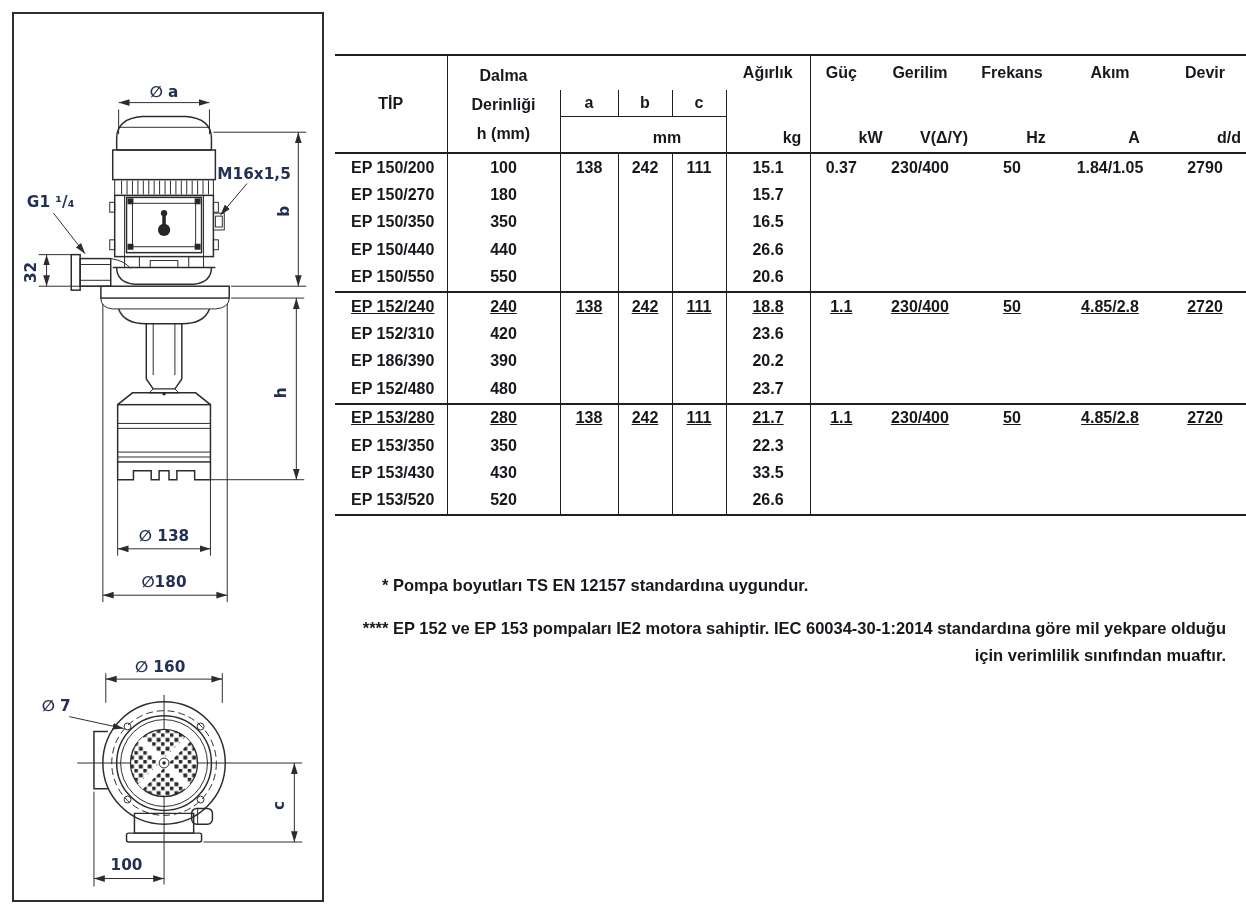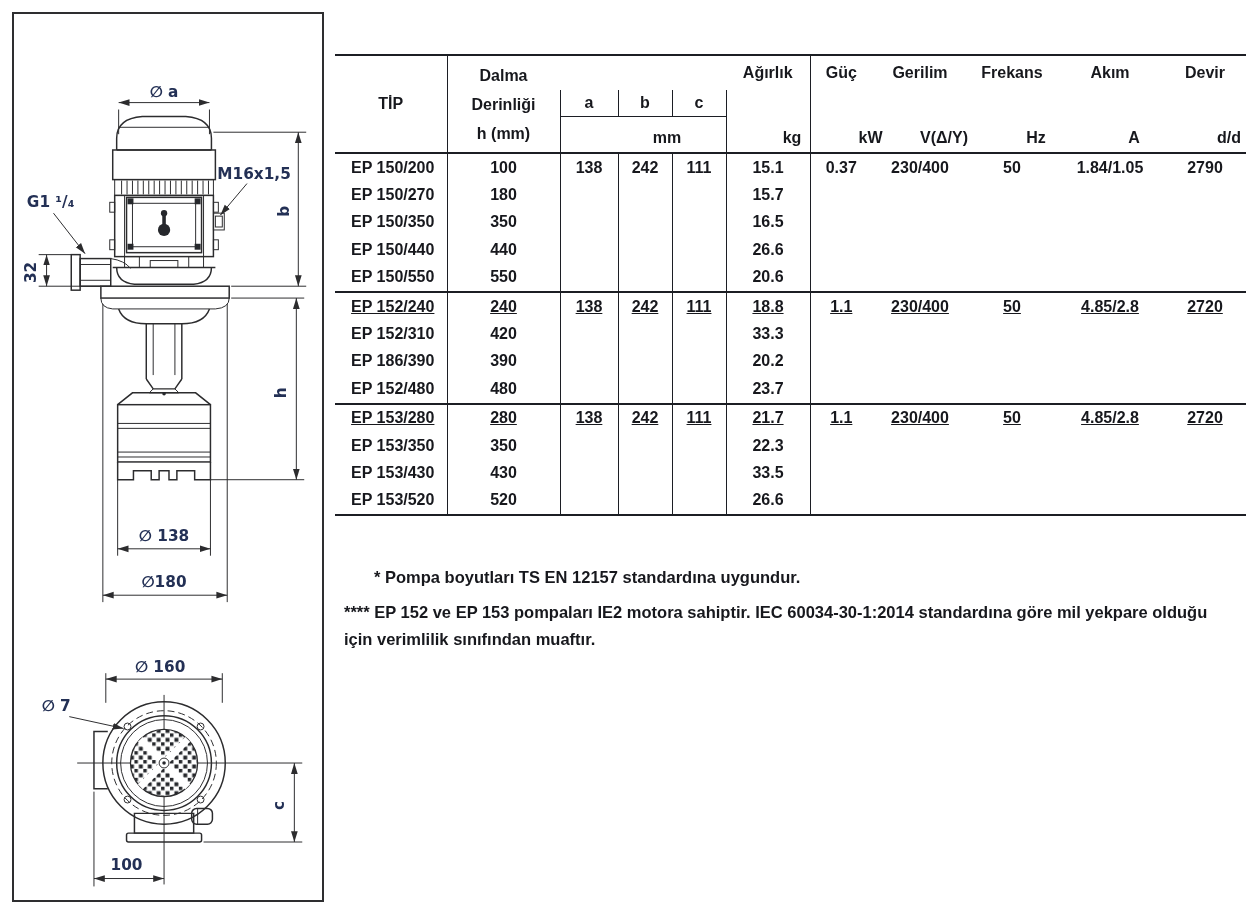--- a/index.html
+++ b/index.html
@@ -30,22 +30,22 @@
   .hr3 th{height:30px;vertical-align:bottom;padding-bottom:5px;padding-left:48px;}
   .c-tip{text-align:left;vertical-align:bottom;padding:0 0 5px 4px;}
   .c-h div{line-height:29px;}
   .spec tbody td{height:27.4px;}
   .spec tbody td.col-tip{text-align:center;padding-left:4px;}
   .spec tbody tr.group-start td{border-top:2.2px solid #1c1e24;text-decoration:underline;}
 
   
   .notes{position:absolute;left:336px;top:556px;width:906px;
          font-size:16.5px;font-weight:700;line-height:27px;color:#17181d;}
-  .note{margin:8px;}
-  .n0{text-indent:30px;} .n1{text-indent:20px;} .n2{text-indent:10px;} .n3{text-indent:0;}
+  .note{margin:16px;}
+  .n0{text-indent:30px;} .n1{text-indent:20px;} .n2{text-indent:10px;} .n3{text-indent:0;text-align:right;}
 </style>
 </head>
 <body>
 
 <div class="panel">
   <svg viewBox="0 0 312 890">
     <defs>
       <marker id="arr" viewBox="0 0 12 8" refX="11" refY="4" markerWidth="12" markerHeight="8" orient="auto-start-reverse">
         <path d="M0,0.6 L11,4 L0,7.4 Z" fill="#2c2c2e"></path>
       </marker>
@@ -330,21 +330,21 @@
         <td class="col-hz">50</td>
         <td class="col-amp">4.85/2.8</td>
         <td class="col-rpm">2720</td>
       </tr>
       <tr>
         <td class="col-tip">EP 152/310</td>
         <td class="col-h bL">420</td>
         <td class="col-a bL"></td>
         <td class="col-b bL"></td>
         <td class="col-c bL"></td>
-        <td class="col-kg bL">33.3</td>
+        <td class="col-kg bL">23.6</td>
         <td class="col-kw bL"></td>
         <td class="col-v"></td>
         <td class="col-hz"></td>
         <td class="col-amp"></td>
         <td class="col-rpm"></td>
       </tr>
       <tr>
         <td class="col-tip">EP 186/390</td>
         <td class="col-h bL">390</td>
         <td class="col-a bL"></td>

